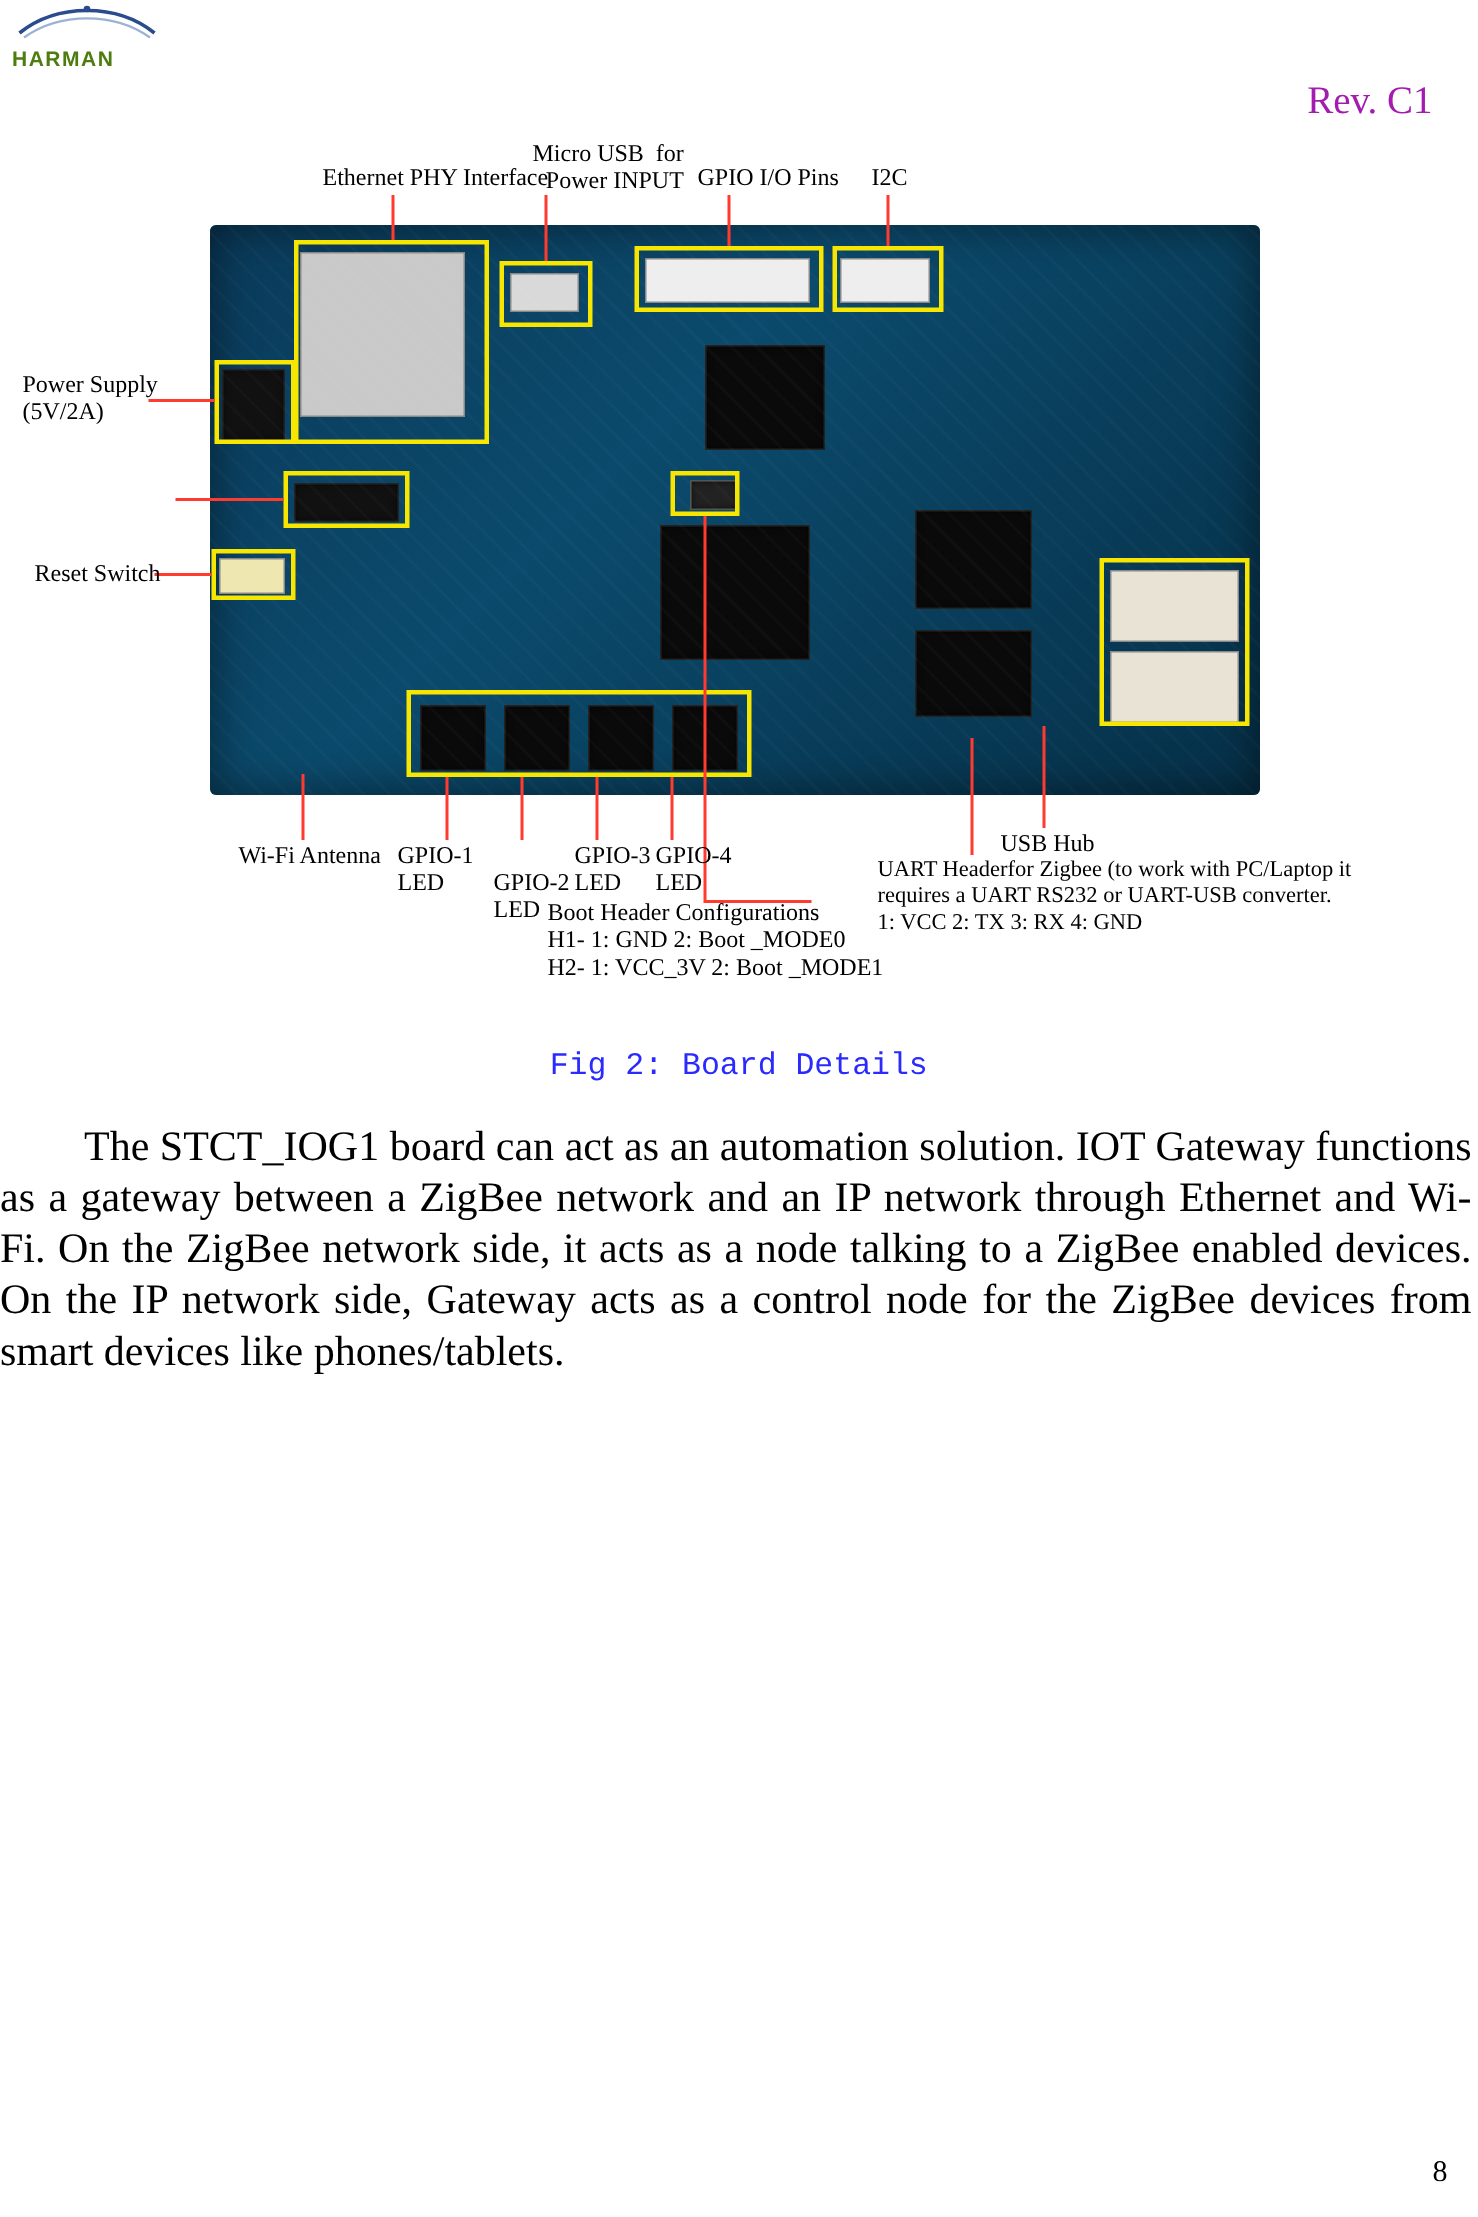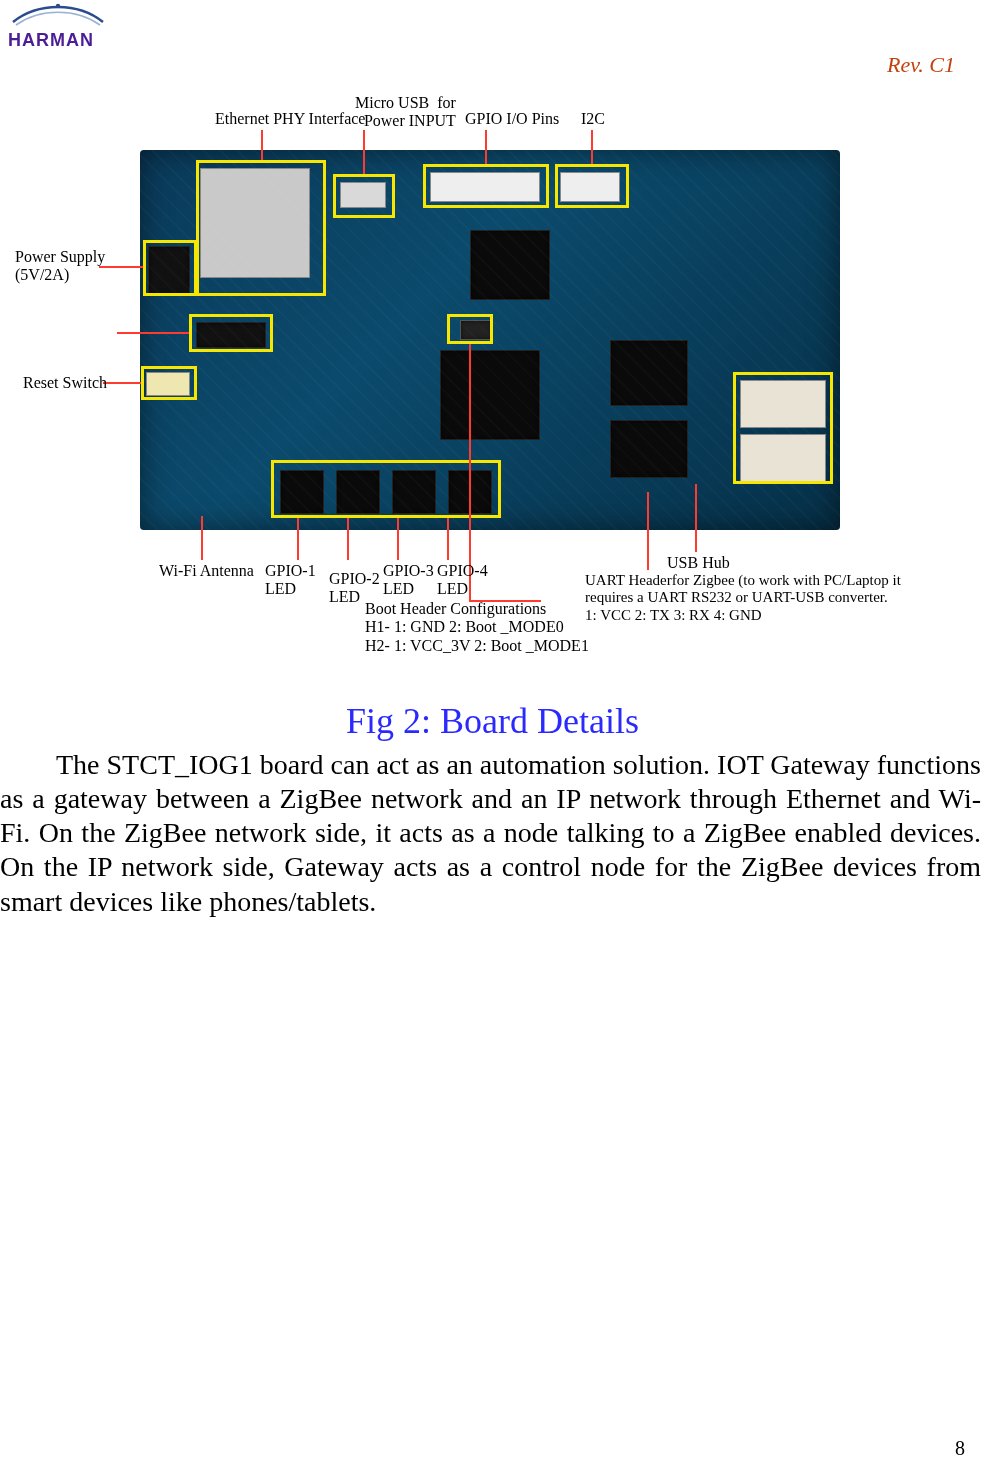--- a/index.html
+++ b/index.html
@@ -2,37 +2,37 @@
 <html><head>
 <meta charset="utf-8">
 <style>
   * { box-sizing: border-box; margin: 0; padding: 0; }
   html, body { width: 985px; height: 1478px; background: #fff; font-family: "Times New Roman", Times, serif; color: #000; }
   .page { position: relative; width: 985px; height: 1478px; }
 
   
   .logo { position: absolute; left: 8px; top: 0px; width: 110px; }
   .logo-swoosh { position: relative; width: 100px; height: 30px; }
-  .logo-text { font-family: Arial, Helvetica, sans-serif; font-weight: 700; letter-spacing: 1px; font-size: 18px; color: #4c1d95; margin-top: -4px; }
+  .logo-text { font-family: Arial, Helvetica, sans-serif; font-weight: 700; letter-spacing: 1px; font-size: 14px; color: #4d7c0f; margin-top: -4px; }
   .doc-title { position: absolute; left: 0; right: 0; top: 52px; text-align: center; font-size: 22px; color: #2a2aff; font-family: "Times New Roman", serif; }
-  .doc-rev { position: absolute; right: 30px; top: 52px; font-size: 22px; color: #c2410c; font-family: "Times New Roman", serif; font-style: italic; }
+  .doc-rev { position: absolute; right: 30px; top: 52px; font-size: 26px; color: #a21caf; font-family: "Times New Roman", serif; }
 
   
   .figure { position: absolute; left: 65px; top: 88px; width: 855px; height: 560px; }
   .board { position: absolute; left: 75px; top: 62px; width: 700px; height: 380px; background: linear-gradient(135deg,#0a3a5a 0%, #0b4a6c 40%, #063048 100%); border-radius: 4px; box-shadow: inset 0 0 30px rgba(0,0,0,.5); overflow: hidden; }
   .board::after { content:""; position:absolute; inset:0; background: repeating-linear-gradient(45deg, rgba(255,255,255,0.02) 0 2px, transparent 2px 12px); }
   .chip { position:absolute; background:#0a0a0a; border:1px solid #222; box-shadow:0 0 4px rgba(0,0,0,.6) inset; }
   .conn { position:absolute; background:#d9d9d9; border:1px solid #888; }
   .ybox { position:absolute; border:3px solid #f7e600; }
   .rline { position:absolute; background:#ff3b30; }
   .rline-v { width:2px; } .rline-h { height:2px; }
   .lbl { position:absolute; font-family: "Times New Roman", serif; font-size: 16px; color:#000; line-height:1.15; white-space: pre; }
 
   
-  .fig-caption { position:absolute; left:0; right:0; top:700px; text-align:center; font-size:36px; color:#2a2aff; font-family:Liberation Serif, serif; }
+  .fig-caption { position:absolute; left:0; right:0; top:700px; text-align:center; font-size:21px; color:#2a2aff; font-family:Liberation Mono, monospace; }
 
   
   .body-p { position:absolute; left:0px; top:748px; width:985px; padding: 0 4px 0 0; font-size:28px; line-height:1.22; text-align:justify; font-family:"Times New Roman", serif; color:#000; text-indent: 56px; }
 
   
   .pagenum { position:absolute; right:20px; bottom:18px; font-size:20px; font-family:"Times New Roman", serif; }
 </style>
 </head>
 <body>
 
@@ -115,21 +115,21 @@
     <div class="lbl" style="left:290px; top:6px;text-align:right;">Micro USB  for
 Power INPUT</div>
     <div class="lbl" style="left:400px; top:22px;">GPIO I/O Pins</div>
     <div class="lbl" style="left:516px; top:22px;text-align:right;">I2C</div>
     <div class="lbl" style="left:-50px; top:160px;">Power Supply
 (5V/2A)</div>
     <div class="lbl" style="left:-42px; top:286px;">Reset Switch</div>
     <div class="lbl" style="left:94px; top:474px;">Wi-Fi Antenna</div>
     <div class="lbl" style="left:200px; top:474px;">GPIO-1
 LED</div>
-    <div class="lbl" style="left:264px; top:482px;">GPIO-2
+    <div class="lbl" style="left:264px; top:492px;">GPIO-2
 LED</div>
     <div class="lbl" style="left:318px; top:474px;">GPIO-3
 LED</div>
     <div class="lbl" style="left:372px; top:474px;">GPIO-4
 LED</div>
     <div class="lbl" style="left:300px; top:512px;">Boot Header Configurations
 H1- 1: GND 2: Boot _MODE0
 H2- 1: VCC_3V 2: Boot _MODE1</div>
     <div class="lbl" style="left:602px; top:466px;">USB Hub</div>
     <div class="lbl" style="left:520px; top:484px; font-size:15px;">UART Headerfor Zigbee (to work with PC/Laptop it

